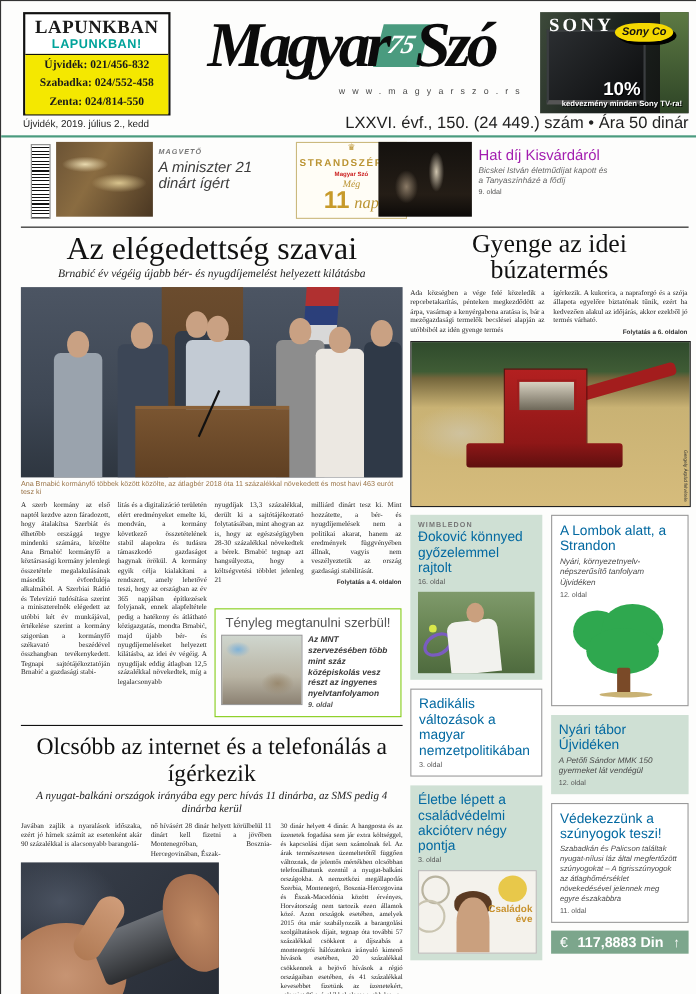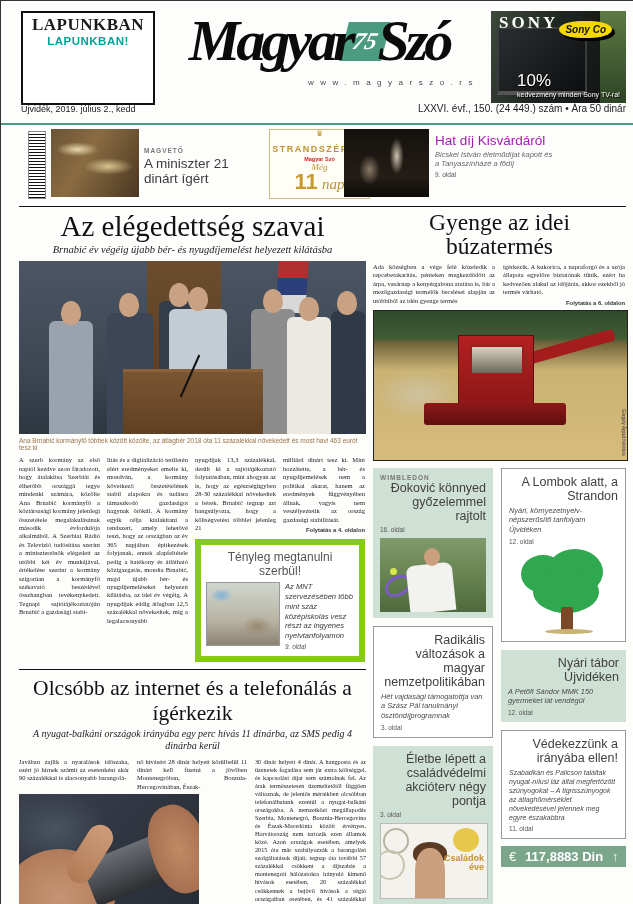--- a/index.html
+++ b/index.html
@@ -16,38 +16,38 @@
   .masthead{position:absolute;left:158px;top:4px;width:320px;text-align:right;}
   .logo{display:flex;justify-content:center;align-items:center;height:72px;}
   .logo .part{font-family:"Liberation Serif",serif;font-weight:900;font-style:italic;font-size:58px;
               letter-spacing:-4px;color:#0b0b0b;position:relative;z-index:1;line-height:1;}
   .logo .badge{background:#4a9b7f;color:#fff;font-family:"Liberation Serif",serif;font-style:italic;font-weight:bold;
                font-size:24px;padding:6px 9px;transform:skew(-14deg);margin:0 -8px;position:relative;z-index:0;}
   .site{font-size:8px;letter-spacing:6.5px;color:#4a4a4a;margin-top:1px;}
   .mast-bottom{position:absolute;left:20px;right:8px;top:102px;display:flex;align-items:center;justify-content:space-between;}
   .dateline{font-size:9px;color:#222;}
   .tagbar{background:#4a9b7f;color:#fff;font-weight:bold;font-size:10.5px;letter-spacing:6px;padding:2px 26px 3px;}
-  .issue{font-size:10px;color:#222;}
+  .issue{font-size:15px;color:#222;}
   .green-rule{position:absolute;left:0;right:0;top:122px;border-top:2px solid #4a9b7f;}
   .sonyad{position:absolute;right:8px;top:10px;width:135px;height:92px;background:linear-gradient(110deg,#3d4a3a 0%,#1d2420 45%,#10100f 100%);overflow:hidden;}
   .sonyad .greens{position:absolute;right:0;top:0;width:26px;height:92px;background:linear-gradient(180deg,#5d7a44,#2e4426);}
   .sonyad .tv{position:absolute;left:6px;top:16px;width:86px;height:62px;background:linear-gradient(135deg,#2b2e31,#0c0d0e);border:2px solid #3a3d40;border-bottom:4px solid #555;}
   .sonyad .brand{position:absolute;left:8px;top:2px;color:#fff;font-weight:bold;font-size:17px;letter-spacing:3px;font-family:"Liberation Serif",serif;}
   .sonyad .dudi{position:absolute;right:14px;top:10px;background:#f4d800;color:#111;font-weight:bold;font-style:italic;font-size:10px;padding:3px 6px;border-radius:50%/60%;box-shadow:3px 3px 0 #000;}
-  .sonyad .disc{position:absolute;right:6px;bottom:4px;text-align:left;color:#fff;font-weight:normal;text-shadow:1px 1px 0 #000;margin-top:16px;}
+  .sonyad .disc{position:absolute;right:6px;bottom:4px;text-align:center;color:#fff;font-weight:bold;text-shadow:1px 1px 0 #000;margin-top:16px;}
   .sonyad .disc .pct{font-size:17px;color:#fff;}
   .sonyad .disc .small{font-size:7px;line-height:1.15;display:block;}
   
   .teasers{position:absolute;left:0;top:128px;width:633px;height:74px;}
   .barcode{position:absolute;left:27px;top:2px;width:16px;height:66px;background:repeating-linear-gradient(0deg,#111 0 1px,#fff 1px 3px);border:1px solid #888;}
   .wheatimg{position:absolute;left:50px;top:0;width:88px;height:68px;background:
       radial-gradient(ellipse 30px 10px at 30% 30%,#e8d9ae 0%,transparent 70%),
       radial-gradient(ellipse 36px 12px at 65% 55%,#d9c48e 0%,transparent 70%),
       linear-gradient(120deg,#6b5335 0%,#8a6c41 40%,#4a3722 100%);}
-  .tease-left{position:absolute;left:143px;top:18px;width:95px;}
+  .tease-left{position:absolute;left:143px;top:6px;width:95px;font-style:italic;}
   .kicker{font-size:6.5px;letter-spacing:1px;color:#777;font-weight:bold;}
   .tease-title{font-size:13.5px;color:#3c3c3c;line-height:1.12;margin-top:2px;}
   .strand{position:absolute;left:268px;top:0;width:99px;height:68px;border:1px solid #cbb97e;background:#fffdf6;text-align:center;}
   .strand .crown{color:#bb9433;font-size:8px;line-height:1;}
   .strand .sb{color:#bb9433;font-size:9px;letter-spacing:1.5px;font-weight:bold;}
   .strand .yr{color:#bb9433;font-size:5px;vertical-align:super;}
   .strand .paper{color:#c22;font-size:5.5px;font-weight:bold;}
   .strand .meg{color:#bb9433;font-style:italic;font-family:"Liberation Serif",serif;font-size:9px;}
   .strand .cnt{color:#c79a2a;font-weight:bold;font-size:22px;line-height:.9;}
   .strand .nap{color:#bb9433;font-style:italic;font-family:"Liberation Serif",serif;font-size:15px;}
@@ -79,28 +79,28 @@
   .leadphoto .head{position:absolute;width:20px;height:24px;border-radius:50% 50% 45% 45%;background:#c9a183;z-index:3;}
   .leadphoto .podium{position:absolute;left:104px;bottom:0;width:140px;height:62px;background:linear-gradient(180deg,#7a5531,#5f4023);z-index:4;border-top:3px solid #8a6138;}
   .leadphoto .mic{position:absolute;left:170px;top:92px;width:2px;height:46px;background:#111;transform:rotate(24deg);z-index:5;}
   .caption{font-size:6.5px;color:#9a7448;margin-top:3px;}
   .lead-cols{display:flex;gap:7px;margin-top:5px;}
   .ltxt{font-family:"Liberation Serif",serif;font-size:6.5px;line-height:1.3;text-align:justify;color:#222;}
   .lc{width:81px;}
   .lead-right{width:170px;}
   .lr-row{display:flex;gap:7px;}
   .cont{font-size:5.8px;font-weight:bold;text-align:right;color:#333;margin-top:3px;}
-  .serb-box{border:6px solid #84cc16;margin-top:6px;padding:4px 5px;background:#fff;}
+  .serb-box{border:1px solid #84cc16;margin-top:20px;padding:4px 5px;background:#fff;}
   .serb-box .t{font-size:12px;color:#555;text-align:center;margin:1px 0 4px;}
   .serb-row{display:flex;gap:5px;}
   .serb-img{width:72px;height:62px;background:
       radial-gradient(ellipse 16px 10px at 20% 20%,#7fb2d8 0%,transparent 70%),
       radial-gradient(ellipse 20px 14px at 70% 70%,#9a8a70 0%,transparent 75%),
       linear-gradient(180deg,#cfd6ce 0%,#b9b4a4 60%,#8c8273 100%);border:1px solid #999;}
-  .serb-txt{flex:1;font-style:italic;font-size:7.6px;line-height:1.3;color:#3a3a3a;}
+  .serb-txt{flex:1;font-style:italic;font-size:7.6px;line-height:1.3;color:#3a3a3a;font-weight:bold;}
   .divider2{border-top:1.5px solid #111;margin-top:7px;}
   
   .h2l{font-family:"Liberation Serif",serif;font-size:21.5px;text-align:center;color:#111;margin-top:6px;}
   .tel-sub{font-family:"Liberation Serif",serif;font-style:italic;font-size:10px;text-align:center;line-height:1.25;margin-top:2px;}
   .tel-body{display:flex;gap:8px;margin-top:5px;}
   .tel-left{width:228px;}
   .tel-intro,.tel-bottom{display:flex;gap:8px;}
   .tc{width:110px;}
   .telphoto{position:relative;width:180px;height:141px;margin:3px 0;overflow:hidden;
      background:radial-gradient(ellipse 70px 50px at 20% 25%,#4a5260 0%,transparent 75%),linear-gradient(130deg,#39404c 0%,#262b34 100%);}
@@ -121,21 +121,21 @@
   .harv .body{position:absolute;left:84px;top:24px;width:74px;height:68px;background:linear-gradient(#b32020,#8e1717);border:1px solid #5e0e0e;}
   .harv .cab{position:absolute;left:96px;top:34px;width:50px;height:26px;background:linear-gradient(#d8d2c2,#6d6758);border:2px solid #9e1c1c;}
   .harv .pipe{position:absolute;left:150px;top:30px;width:92px;height:12px;background:#a31d1d;transform:rotate(-16deg);border-radius:4px;}
   .harv .reel{position:absolute;left:50px;top:92px;width:142px;height:22px;background:linear-gradient(#8e1717,#5f0f0f);border-radius:3px;}
   .harv .credit{position:absolute;right:1px;bottom:4px;font-size:4.5px;color:#333;writing-mode:vertical-rl;}
   .rail{display:flex;gap:8px;margin-top:7px;}
   .rail-l{width:120px;}
   .rail-r{width:125px;}
   .gbox{background:#cfe0d4;padding:6px 7px;}
   .wbox{background:#fff;border:1px solid #999;padding:6px 7px;}
-  .boxtitle{font-size:12.5px;color:#404040;line-height:1.12;text-align:right;}
+  .boxtitle{font-size:12.5px;color:#0369a1;line-height:1.12;}
   .boxsub{font-size:7.4px;font-style:italic;color:#4a4a4a;line-height:1.3;margin-top:3px;}
   .boxpage{font-size:6.5px;color:#555;margin-top:3px;}
   .tennis{position:relative;width:106px;height:74px;margin-top:5px;overflow:hidden;
      background:linear-gradient(180deg,#7f9a6b 0%,#64814f 55%,#4e6a3e 100%);}
   .tennis .shirt{position:absolute;left:28px;top:26px;width:46px;height:48px;background:#f2f2ee;border-radius:8px 8px 0 0;transform:rotate(-6deg);}
   .tennis .thead{position:absolute;left:44px;top:10px;width:16px;height:18px;border-radius:50%;background:#caa07e;}
   .tennis .racket{position:absolute;left:4px;top:38px;width:22px;height:14px;border:3px solid #7a5cc0;border-radius:50%;transform:rotate(-30deg);}
   .tennis .ball{position:absolute;left:10px;top:30px;width:7px;height:7px;border-radius:50%;background:#d8e84a;}
   .tree{position:relative;height:86px;margin-top:4px;}
   .tree .c1,.tree .c2,.tree .c3{position:absolute;background:#2fa84f;border-radius:50%;}
@@ -158,20 +158,25 @@
 </style>
 </head>
 <body>
 
 <div class="page">
 
   <div class="header">
     <div class="adbox">
       <div class="hird">LAPUNKBAN</div>
       <div class="lap">LAPUNKBAN!</div>
+      <div class="phones">
+        <div>Újvidék: 021/456-832</div>
+        <div>Szabadka: 024/552-458</div>
+        <div>Zenta: 024/814-550</div>
+      </div>
     </div>
 
     <div class="masthead">
       <div class="logo">
         <span class="part">Magyar</span>
         <span class="badge">75</span>
         <span class="part">Szó</span>
       </div>
       <div class="site">www.magyarszo.rs</div>
     </div>
@@ -326,21 +331,20 @@
           <div class="boxpage">16. oldal</div>
           <div class="tennis">
             <div class="racket"></div>
             <div class="ball"></div>
             <div class="shirt"></div>
             <div class="thead"></div>
           </div>
         </div>
         <div class="wbox" style="margin-top:8px">
           <div class="boxtitle">Radikális változások a magyar nemzetpolitikában</div>
-          <div class="boxsub">Hét vajdasági támogatottja van a Szász Pál tanulmányi ösztöndíjprogramnak</div>
           <div class="boxpage">3. oldal</div>
         </div>
         <div class="gbox" style="margin-top:8px">
           <div class="boxtitle">Életbe lépett a családvédelmi akcióterv négy pontja</div>
           <div class="boxpage">3. oldal</div>
           <div class="fam">
             <div class="sun"></div>
             <div class="ring"></div>
             <div class="ring2"></div>
             <div class="hair"></div>
@@ -363,21 +367,21 @@
             <div class="trunk"></div>
               <div class="ground"></div>
           </div>
         </div>
         <div class="gbox" style="margin-top:8px">
           <div class="boxtitle">Nyári tábor Újvidéken</div>
           <div class="boxsub">A Petőfi Sándor MMK 150 gyermeket lát vendégül</div>
           <div class="boxpage">12. oldal</div>
         </div>
         <div class="wbox" style="margin-top:8px">
-          <div class="boxtitle">Védekezzünk a irányába ellen!</div>
+          <div class="boxtitle">Védekezzünk a szúnyogok teszi!</div>
           <div class="boxsub" style="font-size:7px">Szabadkán és Palicson találtak nyugat-nílusi láz által megfertőzött szúnyogokat – A tigrisszúnyogok az átlaghőmérséklet növekedésével jelennek meg egyre északabbra</div>
           <div class="boxpage">11. oldal</div>
         </div>
         <div class="eurobar">
           <span class="sym">€</span>
           <span class="val">117,8883 Din</span>
           <span class="arr">↑</span>
         </div>
 
       </div>

